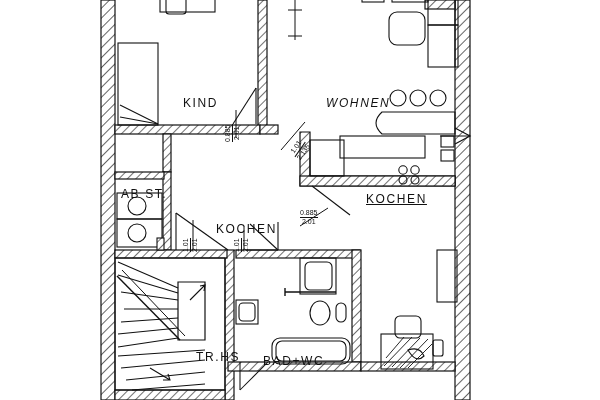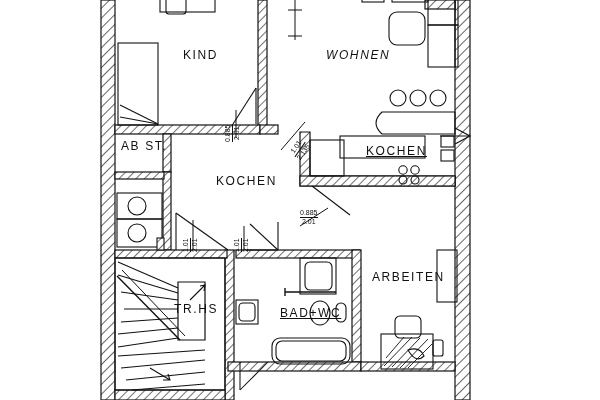--- a/index.html
+++ b/index.html
@@ -12,20 +12,21 @@
   }
   #plan svg{display:block;position:absolute;left:0;top:0;}
   .roomlabel{
     position:absolute;
     font-family:"Liberation Sans", sans-serif;
     font-size:12px;
     letter-spacing:1.6px;
     color:#111111;
     white-space:nowrap;
     font-weight:500;
+    margin-top:48px;
   }
   .dimlabel{
     position:absolute;
     font-family:"Liberation Sans", sans-serif;
     font-size:7px;
     color:#111111;
     white-space:nowrap;
     line-height:8px;
     text-align:center;
   }
@@ -243,25 +244,24 @@
   <div class="roomlabel" style="left:183px;top:48px;">KIND</div>
 
   <div class="roomlabel" style="left:326px;top:48px;font-style:italic;">WOHNEN</div>
 
   <div class="roomlabel" style="left:366px;top:144px;text-decoration:underline;">KOCHEN</div>
 
   <div class="roomlabel" style="left:121px;top:139px;">AB ST.</div>
 
   <div class="roomlabel" style="left:216px;top:174px;">KOCHEN</div>
 
-  <div class="roomlabel" style="left:174px;top:302px;">TR.HS</div>
-
-  <div class="roomlabel" style="left:280px;top:306px;text-decoration:underline;">BAD+WC</div>
-
-  <div class="roomlabel" style="left:372px;top:270px;">ARBEITEN</div>
+  <div class="roomlabel" style="left:196px;top:302px;">TR.HS</div>
+
+  <div class="roomlabel" style="left:263px;top:306px;">BAD+WC</div>
+
 
   <div class="dimlabel rot90" style="left:224px;top:142px;">
     <span class="num top">0.885</span>
     <span class="num">2.01</span>
   </div>
 
   <div class="dimlabel rot55" style="left:288px;top:152px;">
     <span class="num top">1.01</span>
     <span class="num">2.135</span>
   </div>

